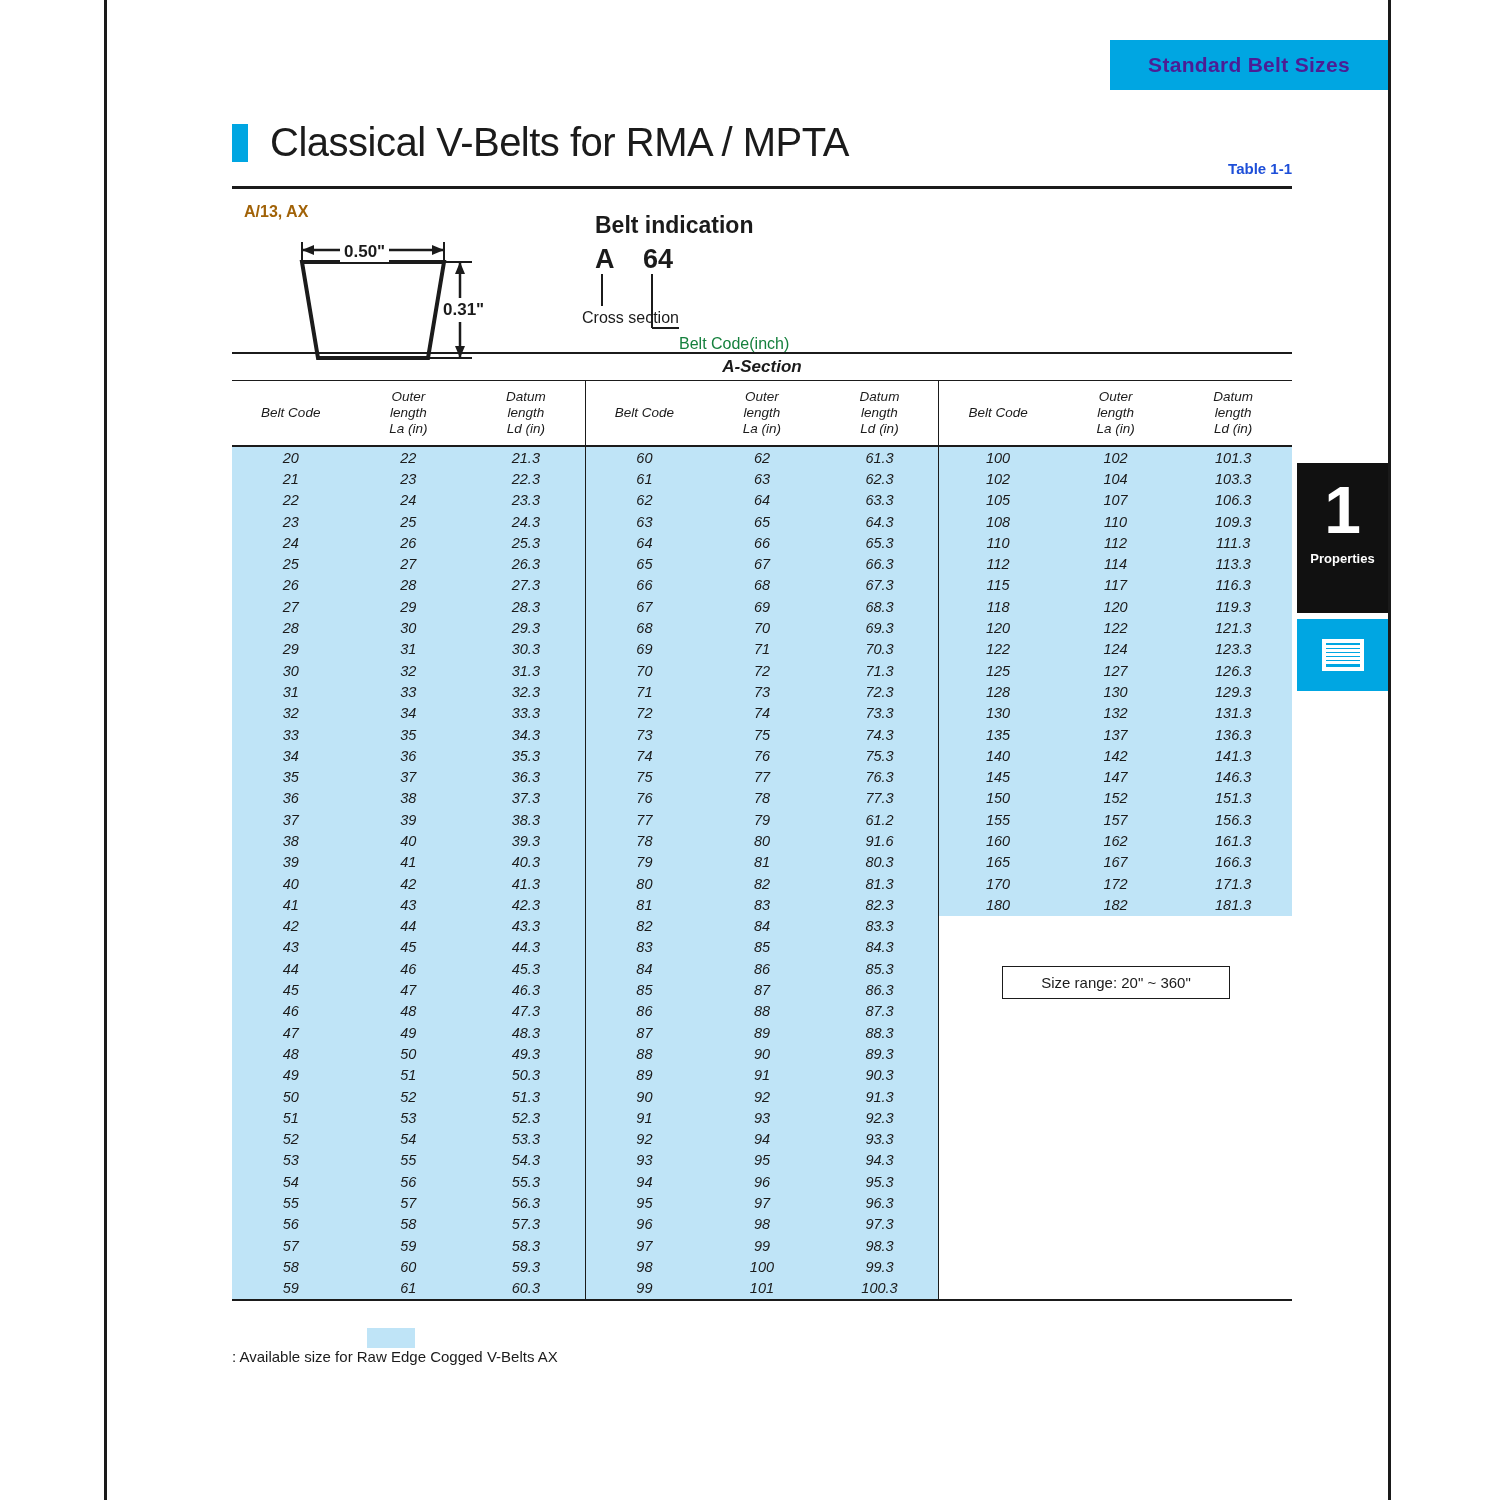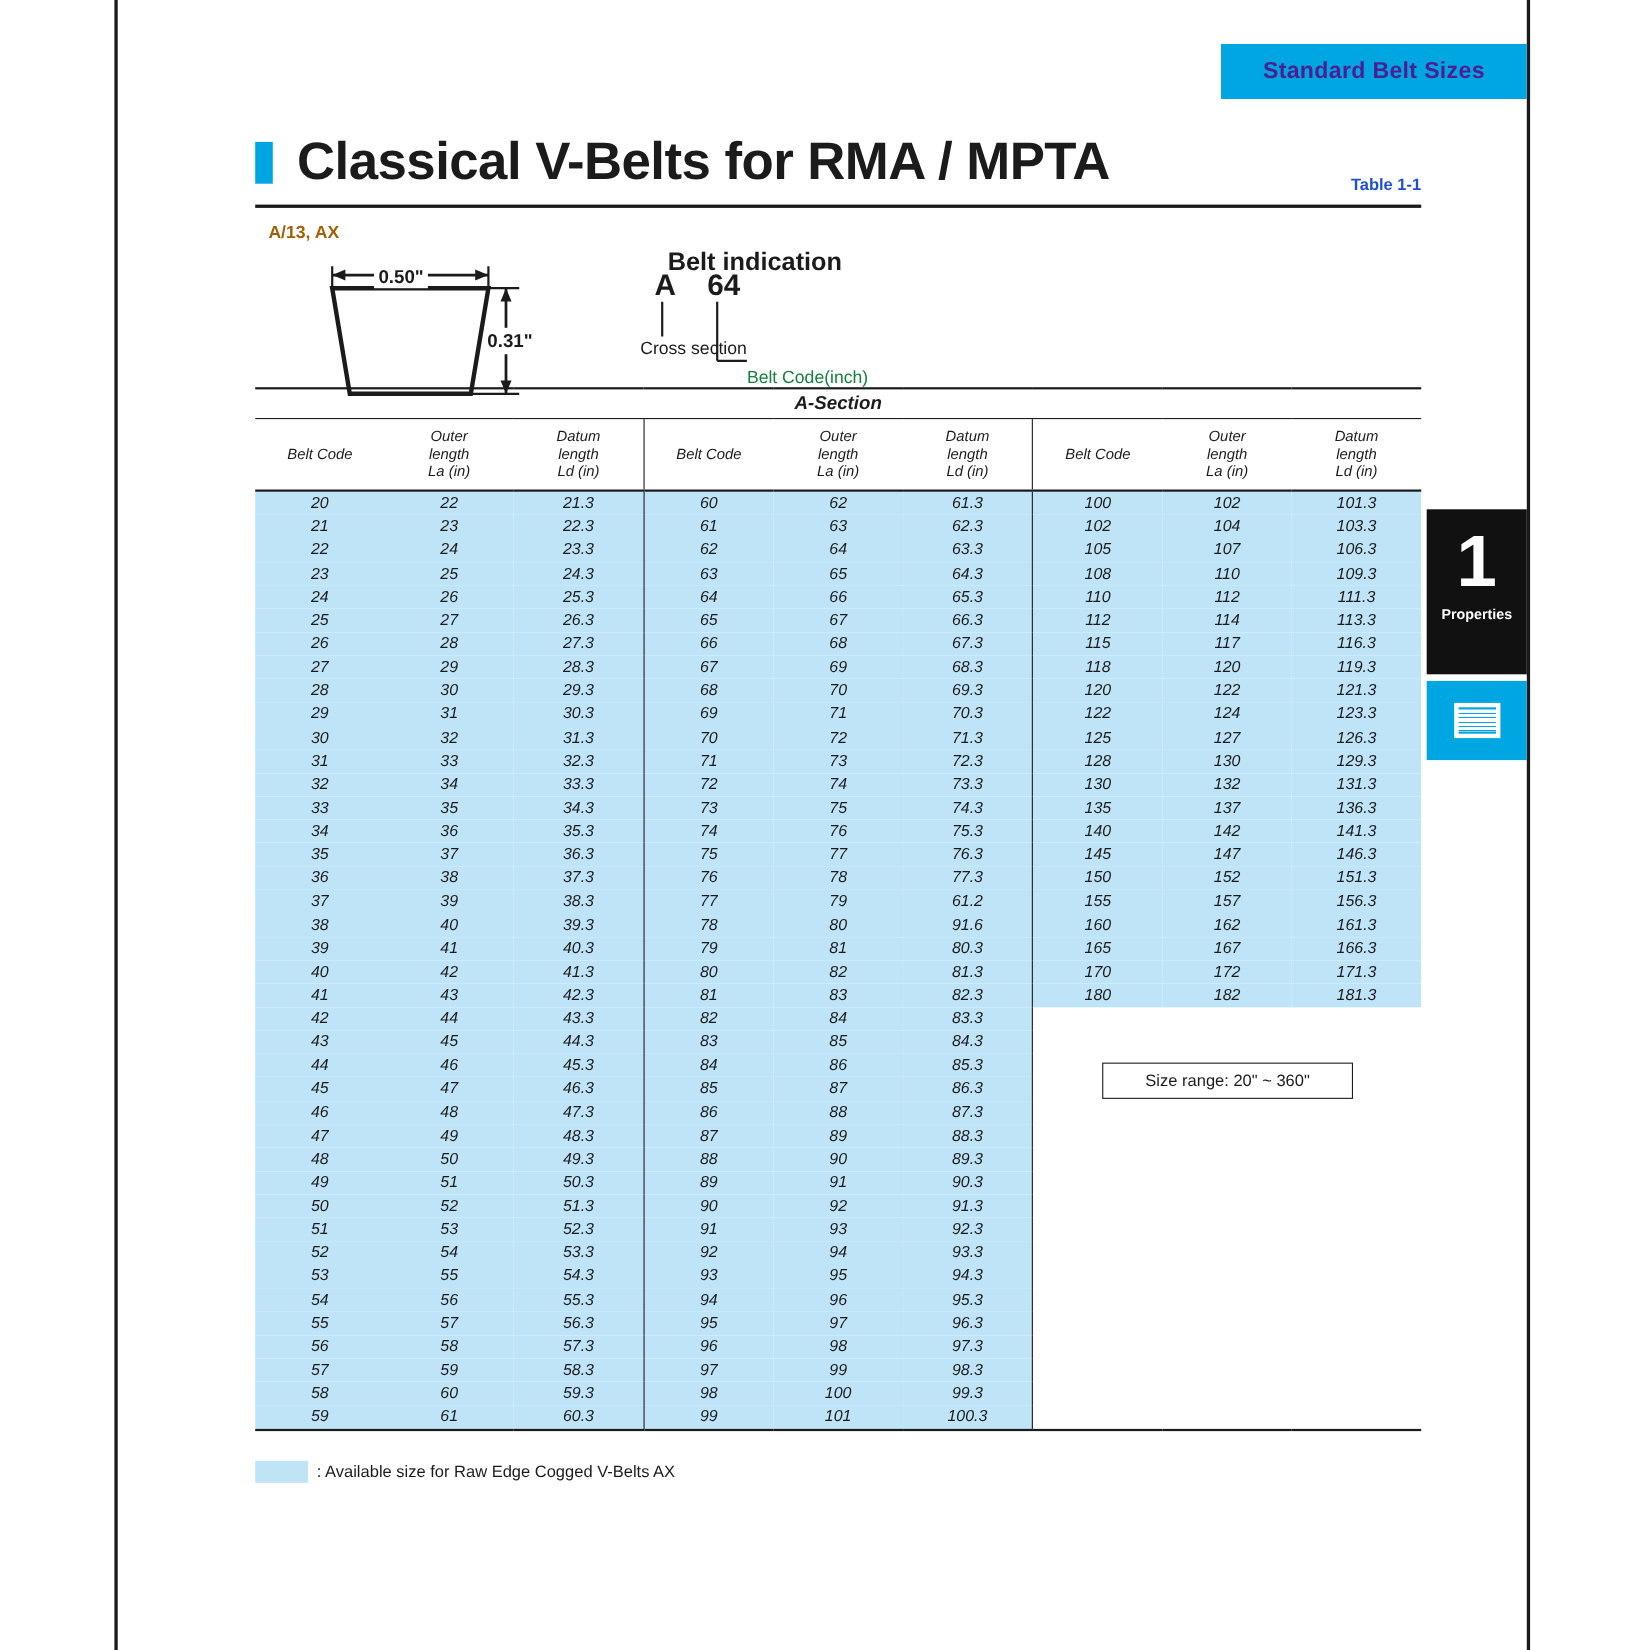--- a/index.html
+++ b/index.html
@@ -62,22 +62,22 @@
     display: flex;
     align-items: center;
   }
   .title-mark {
     width: 16px;
     height: 38px;
     background: #00a6e2;
     margin-right: 22px;
   }
   .title-text {
-    font-size: 48px;
-    font-weight: bold;
+    font-size: 40px;
+    font-weight: normal;
     color: #1b1b1b;
     letter-spacing: -0.5px;
   }
   .table-num {
     position: absolute;
     right: 0;
     top: 0;
     font-size: 15px;
     font-weight: bold;
     color: #1d4ed8;
@@ -136,21 +136,21 @@
 
   
   .belt-ind {
     position: absolute;
     left: 595px;
     top: 212px;
     width: 340px;
     height: 150px;
   }
   .belt-ind h3 {
-    margin: 12px;
+    margin: 0;
     font-size: 23px;
     font-weight: bold;
     color: #1b1b1b;
   }
   .belt-code-row {
     position: absolute;
     top: 32px;
     left: 0;
     font-size: 27px;
     font-weight: bold;
@@ -273,20 +273,21 @@
 
   
   .legend {
     position: absolute;
     left: 232px;
     top: 1328px;
     display: flex;
     align-items: center;
     font-size: 15px;
     color: #1b1b1b;
+    flex-direction: column;
   }
   .legend .swatch {
     width: 48px;
     height: 20px;
     background: #bfe4f7;
     margin-right: 8px;
     border: 0;
   }
 </style>
 </head>

